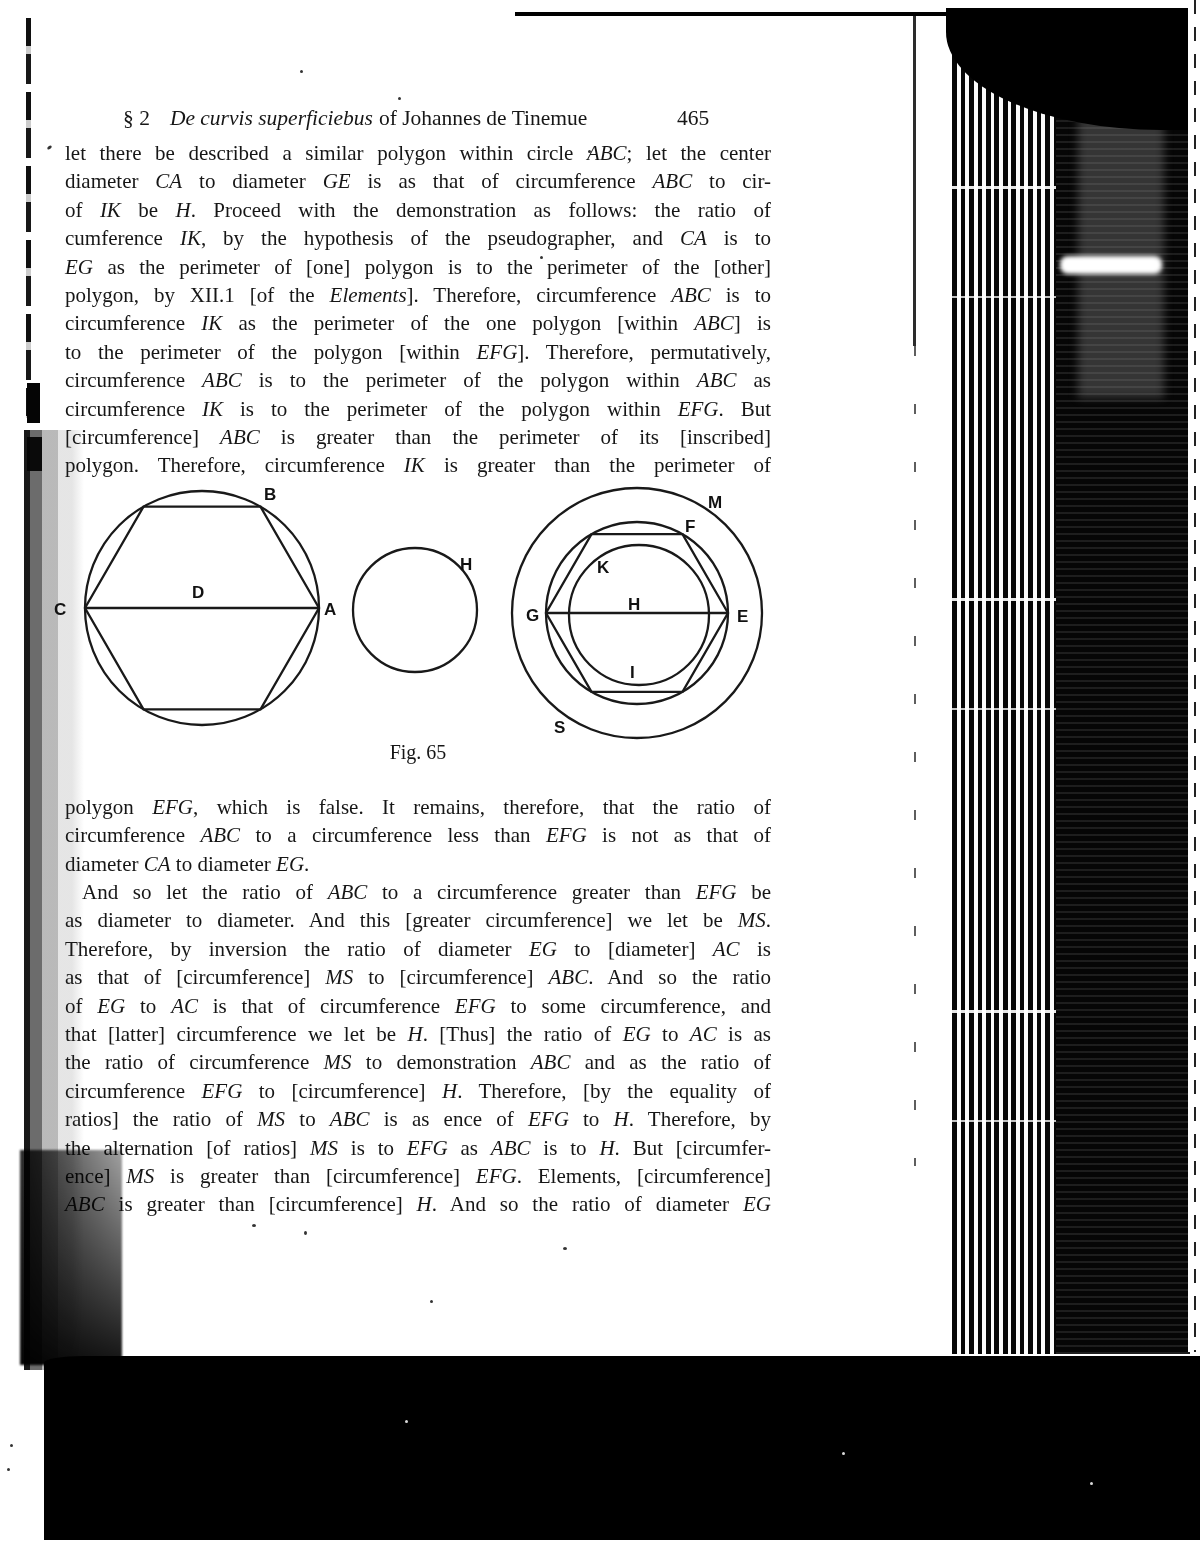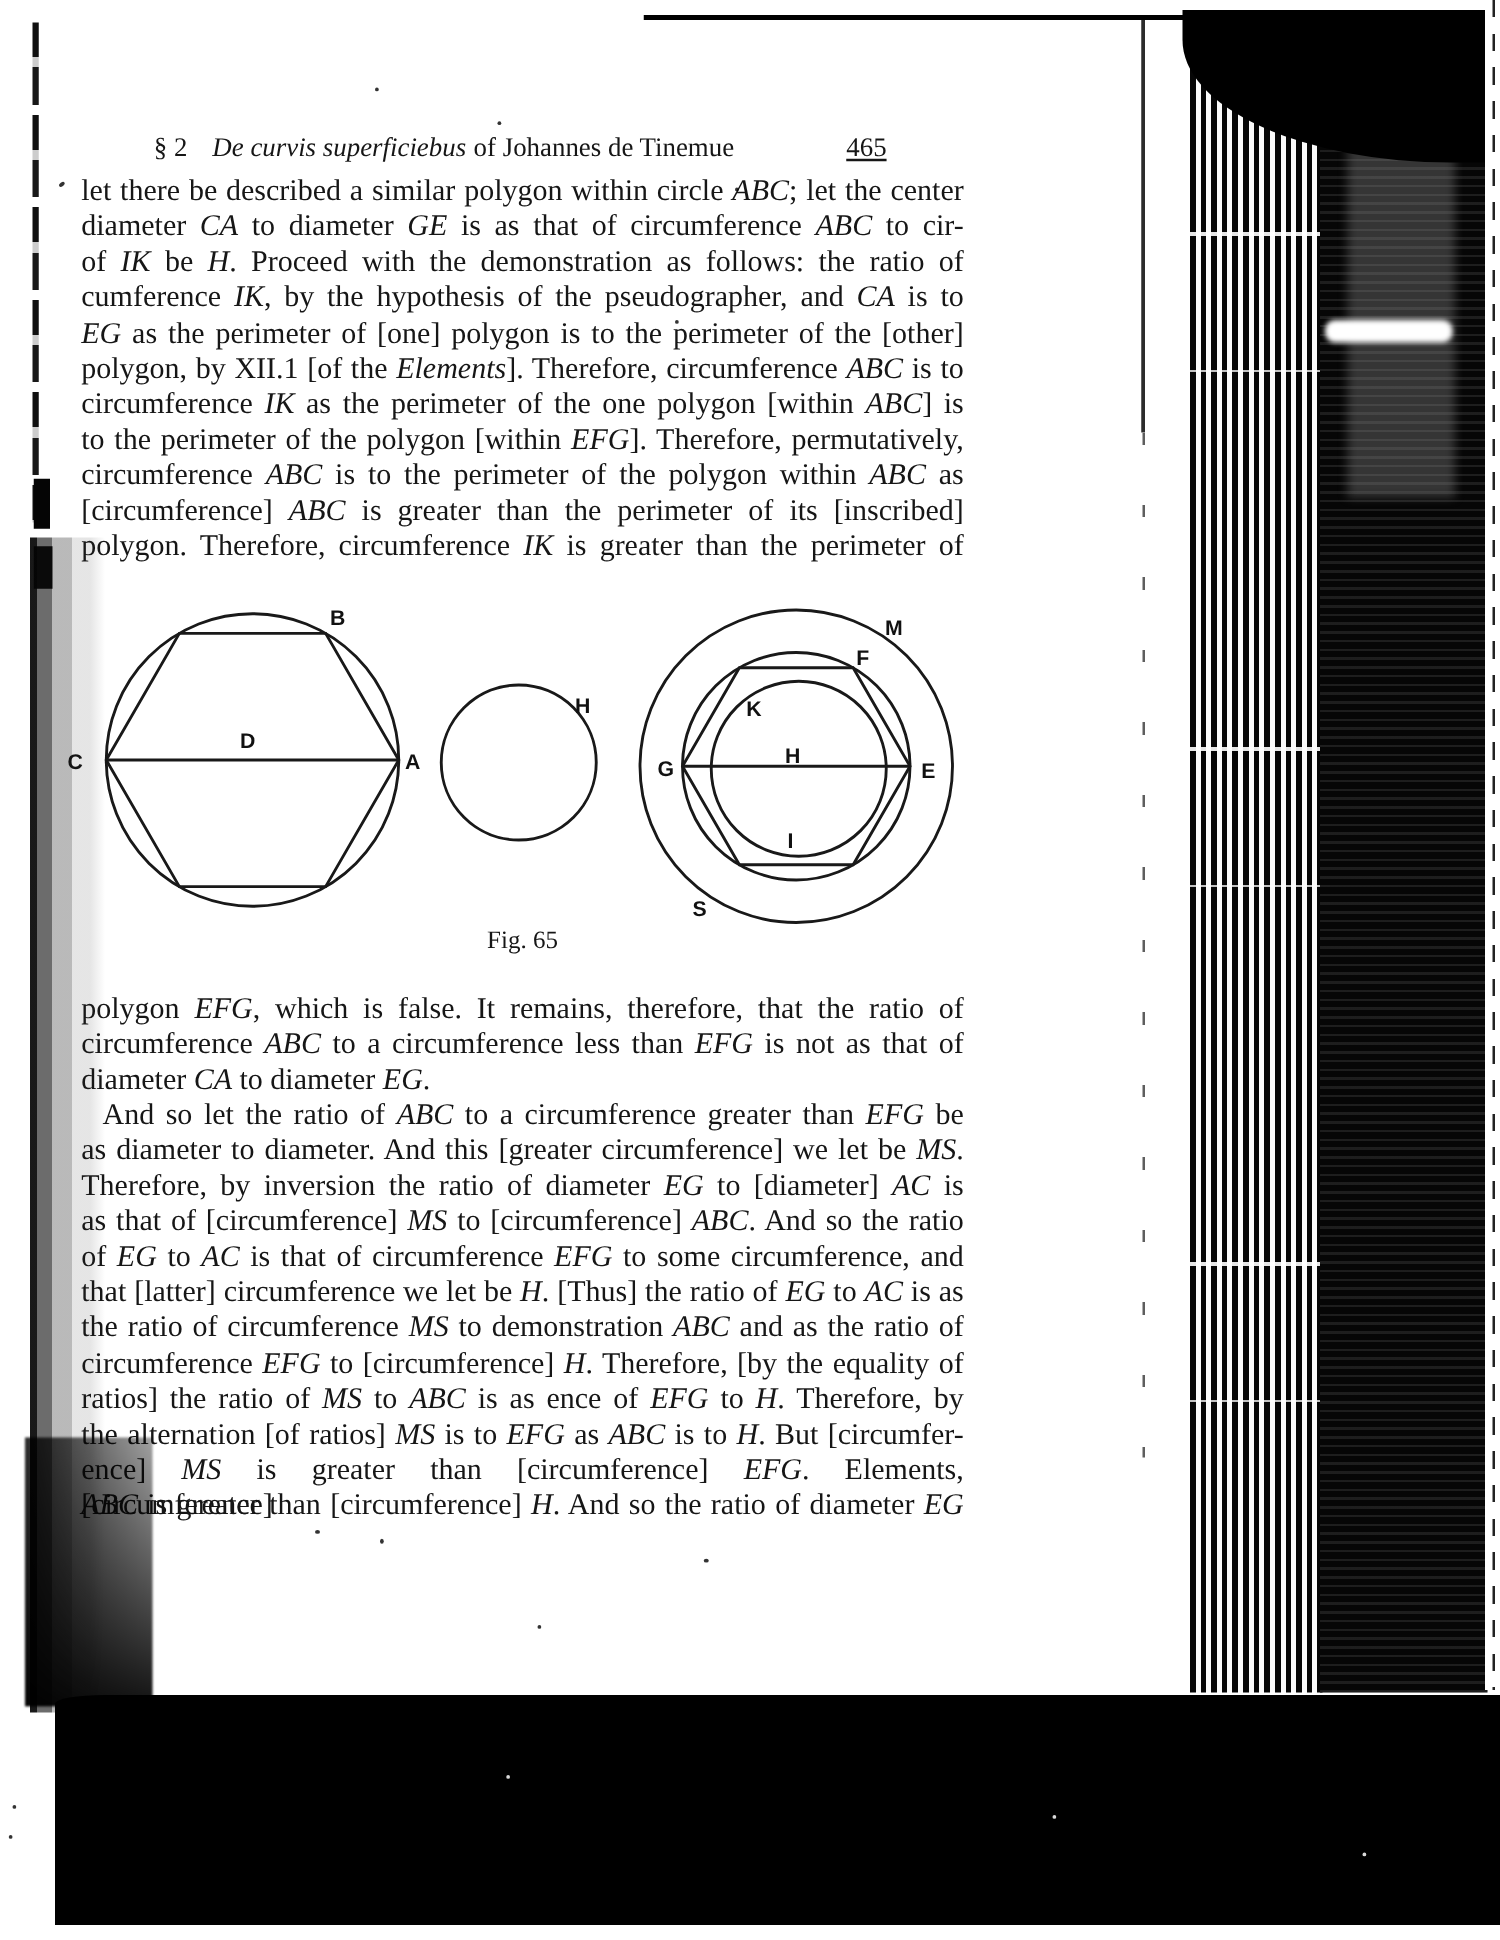--- a/index.html
+++ b/index.html
@@ -4,24 +4,24 @@
 <style>
   html,body{margin:0;padding:0;background:#e8e8e8;}
   .scan{position:relative;width:1200px;height:1552px;background:#ffffff;overflow:hidden;
         font-family:"Liberation Serif","DejaVu Serif",serif;color:#161616;}
 
   
   .header{position:absolute;left:65px;top:104px;width:706px;height:30px;font-size:21.5px;line-height:28px;}
   .header .sec{margin-left:58px;}
   .header .ti{font-style:italic;margin-left:20px;}
   .header .tr{margin-left:6px;}
-  .header .pg{position:absolute;left:612px;top:0;text-decoration:underline;}
+  .header .pg{position:absolute;left:612px;top:0;}
 
   .para{position:absolute;left:65px;width:706px;}
-  .tline{height:28.4px;line-height:28.4px;font-size:24px;text-align:justify;text-align-last:justify;
+  .tline{height:28.4px;line-height:28.4px;font-size:21px;text-align:justify;text-align-last:justify;
          overflow:visible;}
   .tline.short{text-align-last:left;}
   .tline.indent{padding-left:17px;}
   .tline i{font-style:italic;}
 
   .caption{position:absolute;left:65px;top:741px;width:706px;text-align:center;font-size:20px;}
 
   
   .fig{position:absolute;left:40px;top:470px;width:760px;height:280px;}
   .fig svg{display:block;}
@@ -80,20 +80,21 @@
   <div class="para" style="top:139px">
       <div class="tline"><span>let there be described a similar polygon within circle </span><i>ABC</i><span>; let the center</span></div>
       <div class="tline"><span>diameter </span><i>CA</i><span> to diameter </span><i>GE</i><span> is as that of circumference </span><i>ABC</i><span> to cir-</span></div>
       <div class="tline"><span>of </span><i>IK</i><span> be </span><i>H</i><span>. Proceed with the demonstration as follows: the ratio of</span></div>
       <div class="tline"><span>cumference </span><i>IK</i><span>, by the hypothesis of the pseudographer, and </span><i>CA</i><span> is to</span></div>
       <div class="tline"><span></span><i>EG</i><span> as the perimeter of [one] polygon is to the perimeter of the [other]</span></div>
       <div class="tline"><span>polygon, by XII.1 [of the </span><i>Elements</i><span>]. Therefore, circumference </span><i>ABC</i><span> is to</span></div>
       <div class="tline"><span>circumference </span><i>IK</i><span> as the perimeter of the one polygon [within </span><i>ABC</i><span>] is</span></div>
       <div class="tline"><span>to the perimeter of the polygon [within </span><i>EFG</i><span>]. Therefore, permutatively,</span></div>
       <div class="tline"><span>circumference </span><i>ABC</i><span> is to the perimeter of the polygon within </span><i>ABC</i><span> as</span></div>
+      <div class="tline"><span>circumference </span><i>IK</i><span> is to the perimeter of the polygon within </span><i>EFG</i><span>. But</span></div>
       <div class="tline"><span>[circumference] </span><i>ABC</i><span> is greater than the perimeter of its [inscribed]</span></div>
       <div class="tline"><span>polygon. Therefore, circumference </span><i>IK</i><span> is greater than the perimeter of</span></div>
     </div>
   <div class="para" style="top:793px">
       <div class="tline"><span>polygon </span><i>EFG</i><span>, which is false. It remains, therefore, that the ratio of</span></div>
       <div class="tline"><span>circumference </span><i>ABC</i><span> to a circumference less than </span><i>EFG</i><span> is not as that of</span></div>
       <div class="tline short"><span>diameter </span><i>CA</i><span> to diameter </span><i>EG</i><span>.</span></div>
     </div>
   <div class="para" style="top:878px">
       <div class="tline indent"><span>And so let the ratio of </span><i>ABC</i><span> to a circumference greater than </span><i>EFG</i><span> be</span></div>

